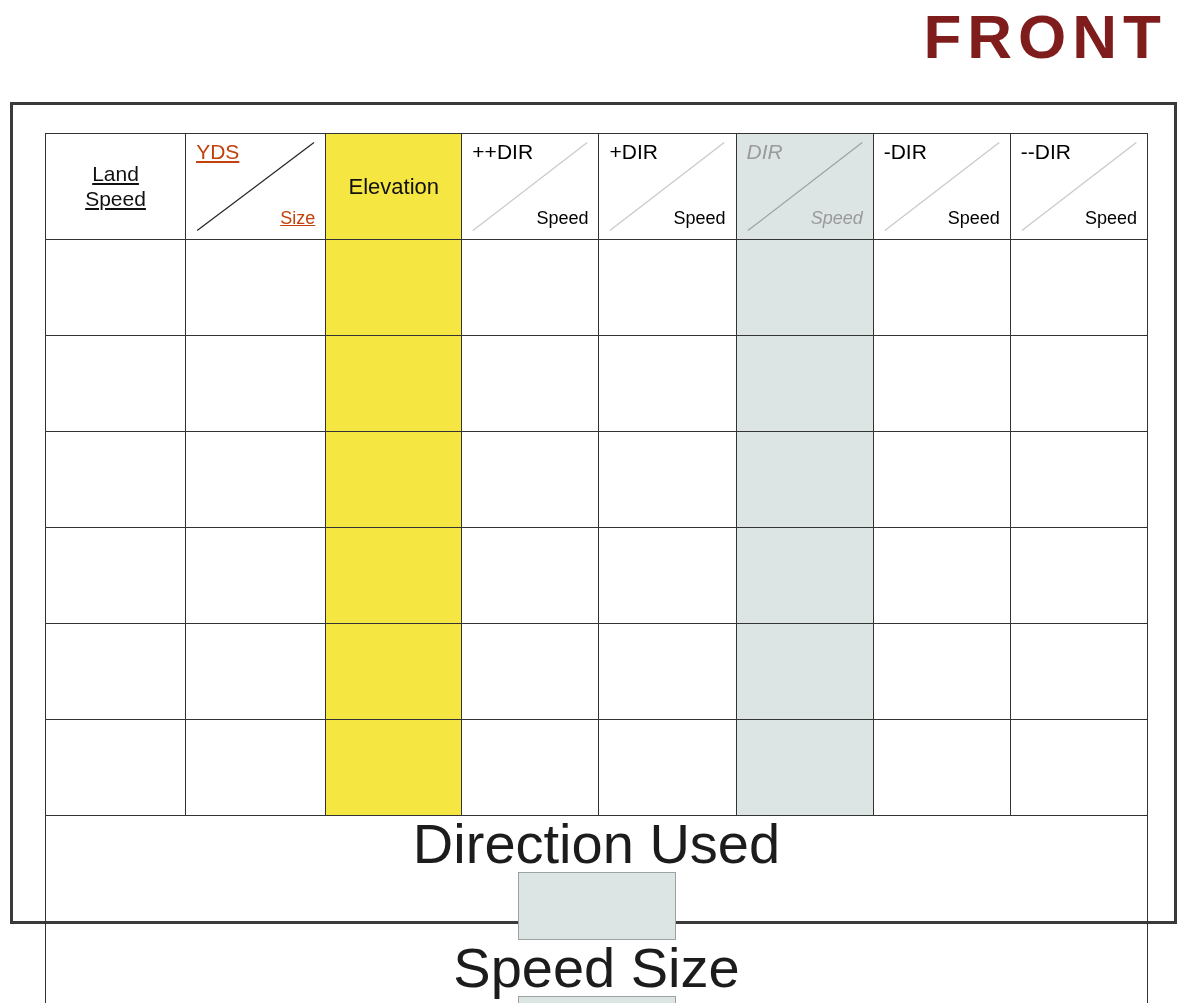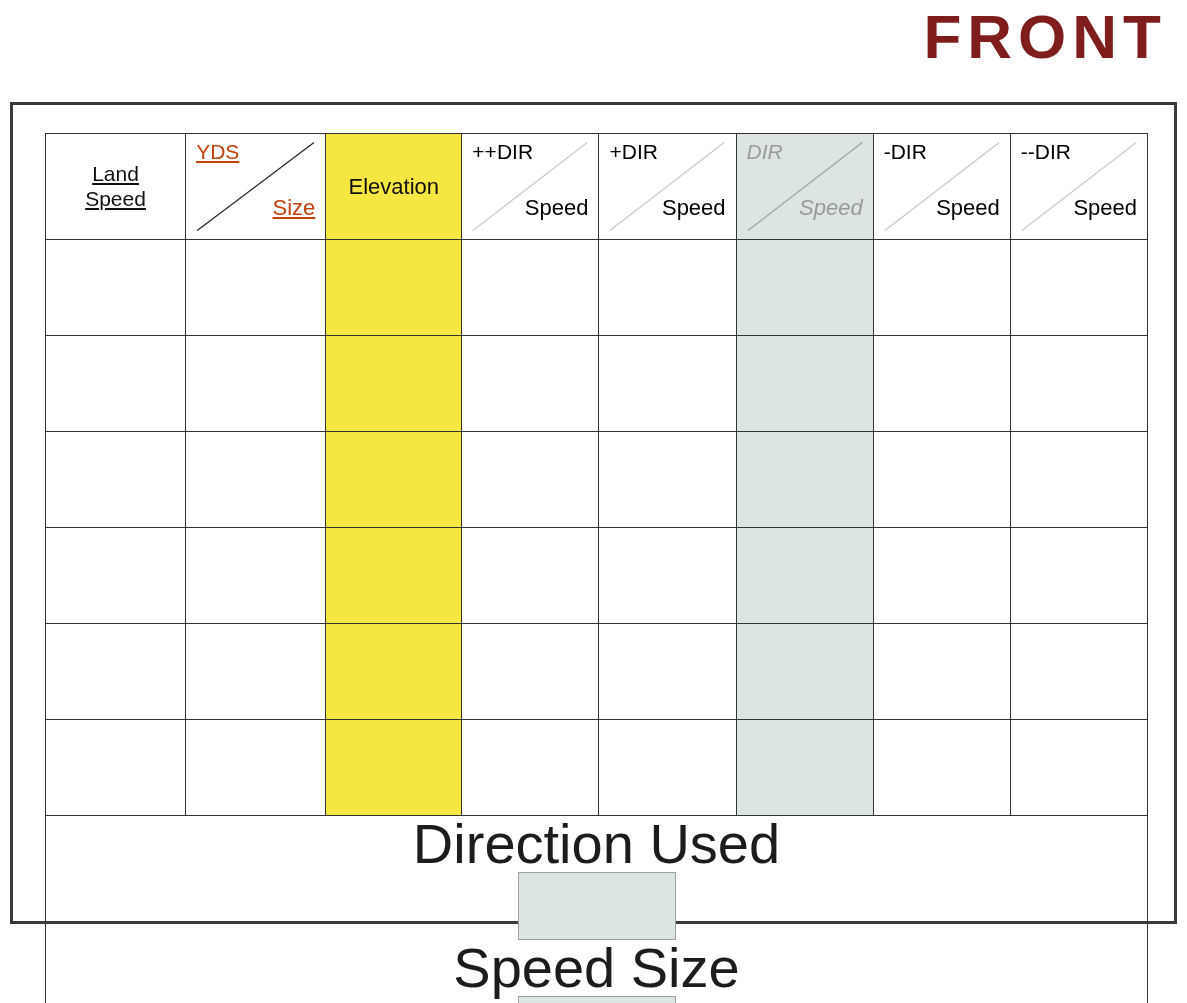--- a/index.html
+++ b/index.html
@@ -86,22 +86,22 @@
     height: 100%;
     pointer-events: none;
   }
   .split-cell .tl {
     position: absolute;
     top: 6px; left: 10px;
     font-size: 21px;
   }
   .split-cell .br {
     position: absolute;
-    bottom: 18px; right: 10px;
-    font-size: 22px;
+    bottom: 10px; right: 10px;
+    font-size: 18px;
   }
   .dark-text  { color: #c2410c; text-decoration: underline; }
   .grey-text  { color: #000000; }
   .mid-text   { color: #9a9a9a; font-style: italic; }
 
   .hdr-elev {
     display: flex;
     align-items: center;
     justify-content: center;
     height: 100%;

